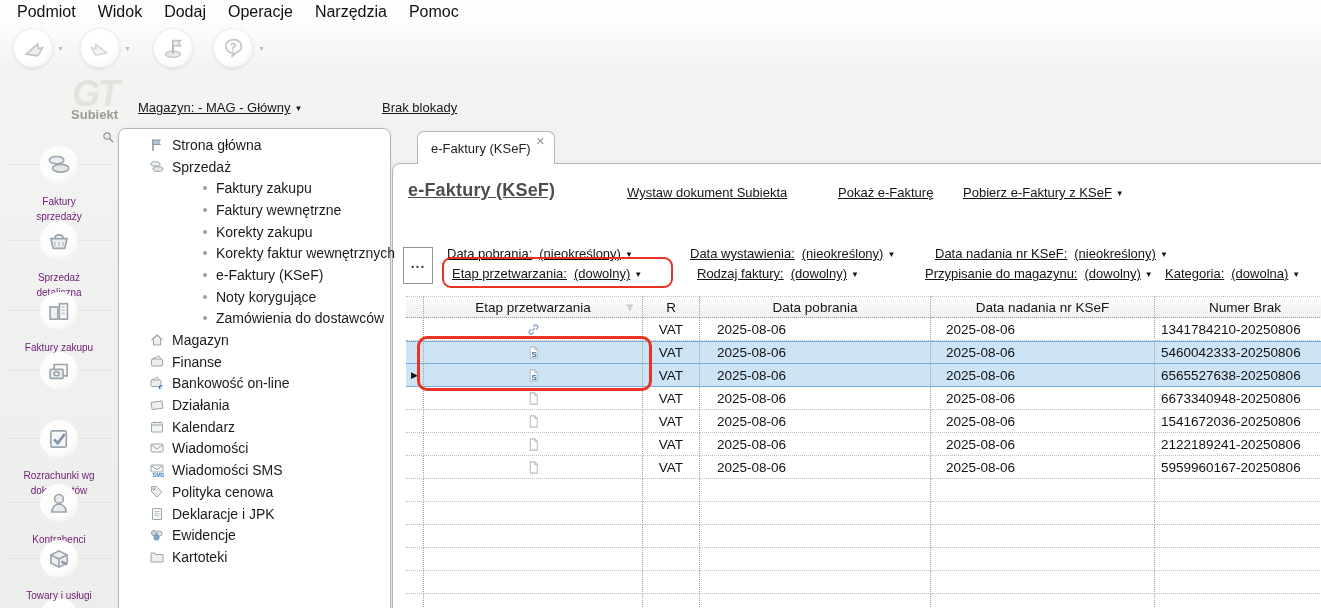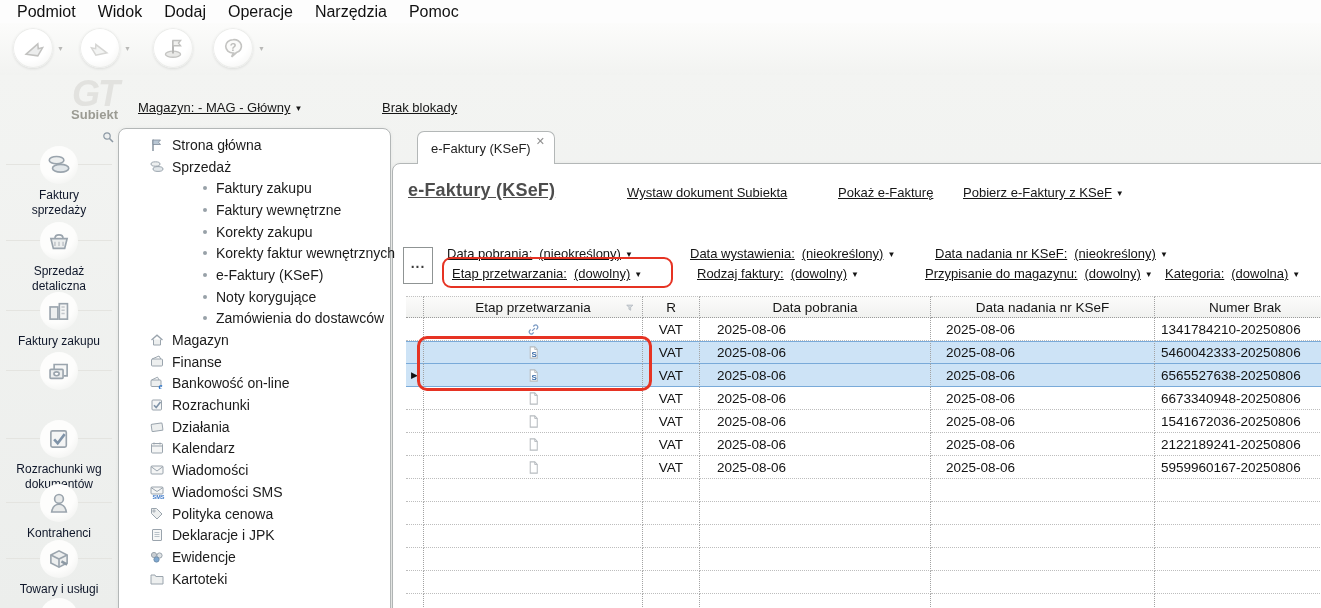--- a/index.html
+++ b/index.html
@@ -23,21 +23,21 @@
   
   .rail{position:absolute;left:0;top:75px;width:118px;bottom:0;z-index:2}
   .rail-logo{position:absolute;top:6px;left:0;width:118px;text-align:right}
   .rail-logo .gt{font-size:36px;font-weight:bold;font-style:italic;color:#e2e2df;letter-spacing:-2px;line-height:26px}
   .rail-logo .app{font-size:13px;font-weight:bold;color:#9b9b93;margin-top:0px}
   .rail-item{position:absolute;left:0;width:118px;text-align:center;cursor:pointer}
   .rail-iconwrap{position:relative;height:38px}
   .rail-line{position:absolute;left:6px;right:6px;top:18px;height:1px;background:#e4e4e0}
   .rail-circle{position:relative;margin:0 auto;width:38px;height:38px;border-radius:50%;
     background:radial-gradient(circle at 40% 30%,#fdfdfc 55%,#ecedeb);display:flex;align-items:center;justify-content:center}
-  .rail-label{font-size:12px;line-height:15px;color:#0f172a;white-space:pre-line;margin-top:4px}
+  .rail-label{font-size:10px;line-height:15px;color:#701a75;white-space:pre-line;margin-top:10px}
   .rail-partial{position:absolute;left:40px;top:523px;width:38px;height:38px;border-radius:50%;
     background:radial-gradient(circle at 40% 30%,#fdfdfc 55%,#ecedeb)}
 
   
   .tree-panel{position:absolute;left:118px;top:128px;width:271px;height:500px;background:#fff;
     border:1px solid #b3b7b7;border-radius:8px 8px 0 0;z-index:2;box-shadow:0 0 4px rgba(0,0,0,.05)}
   .pin{position:absolute;left:101px;top:130px;z-index:3;width:16px;height:16px}
   .tree{position:absolute;left:0;top:5px;right:0}
   .tree-item{display:flex;align-items:center;height:21.7px;padding-left:30px;font-size:14px;color:#1b1b1b;cursor:pointer;white-space:nowrap}
   .tree-item .ticon{width:16px;height:16px;margin-right:7px;flex:0 0 16px}
@@ -290,27 +290,20 @@
       <div class="tree-item">
         <span class="ticon"><svg width="16" height="16" viewBox="0 0 16 16">
             <rect x="2" y="5" width="10" height="6.5" rx="1" fill="#edefef" stroke="#9aa4ad"></rect>
             <path d="M2.5 5l6-2.8 1.6 2.8" fill="none" stroke="#9aa4ad"></path>
             <text x="9.5" y="13.5" font-size="9" fill="#2e75c8" font-weight="bold" font-style="italic" font-family="Liberation Serif,serif">e</text>
           </svg></span>
         <span>Bankowość on-line</span>
       </div>
       <div class="tree-item">
         <span class="ticon"><svg width="16" height="16" viewBox="0 0 16 16">
-            <rect x="3" y="3" width="9.5" height="10" rx="1" fill="#f4f5f5" stroke="#9aa4ad"></rect>
-            <path d="M5 8.2l2.2 2.4L11.5 5" fill="none" stroke="#7f93a8" stroke-width="1.6"></path>
-          </svg></span>
-        <span>Rozrachunki</span>
-      </div>
-      <div class="tree-item">
-        <span class="ticon"><svg width="16" height="16" viewBox="0 0 16 16">
             <g transform="rotate(-8 8 8)">
               <rect x="2.5" y="4.5" width="11" height="7.5" rx="1" fill="#edefef" stroke="#9aa4ad"></rect>
             </g>
           </svg></span>
         <span>Działania</span>
       </div>
       <div class="tree-item">
         <span class="ticon"><svg width="16" height="16" viewBox="0 0 16 16">
             <rect x="2.5" y="3.5" width="11" height="9.5" rx="1" fill="#f4f5f5" stroke="#9aa4ad"></rect>
             <path d="M2.5 6h11" stroke="#9aa4ad"></path>

